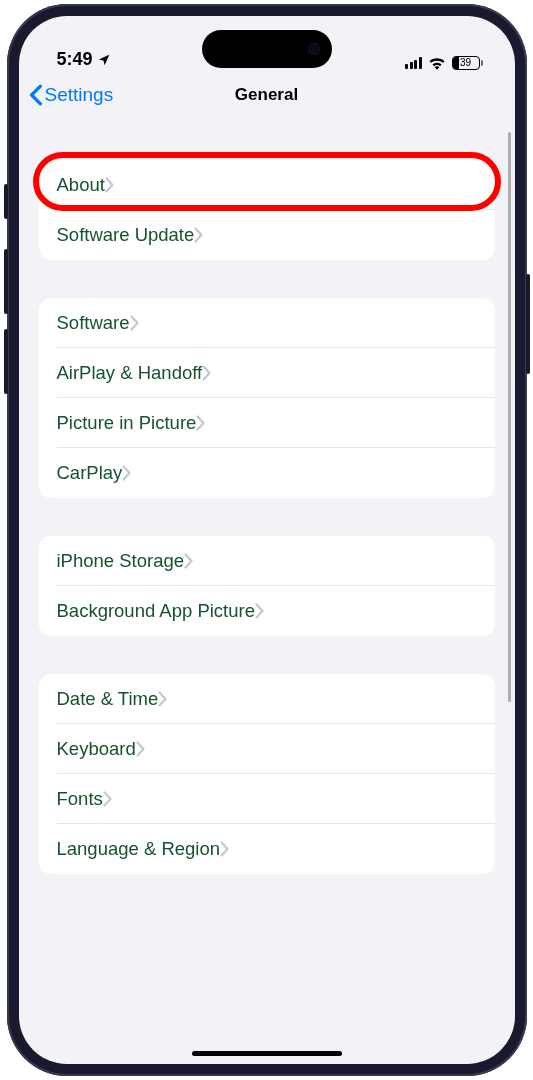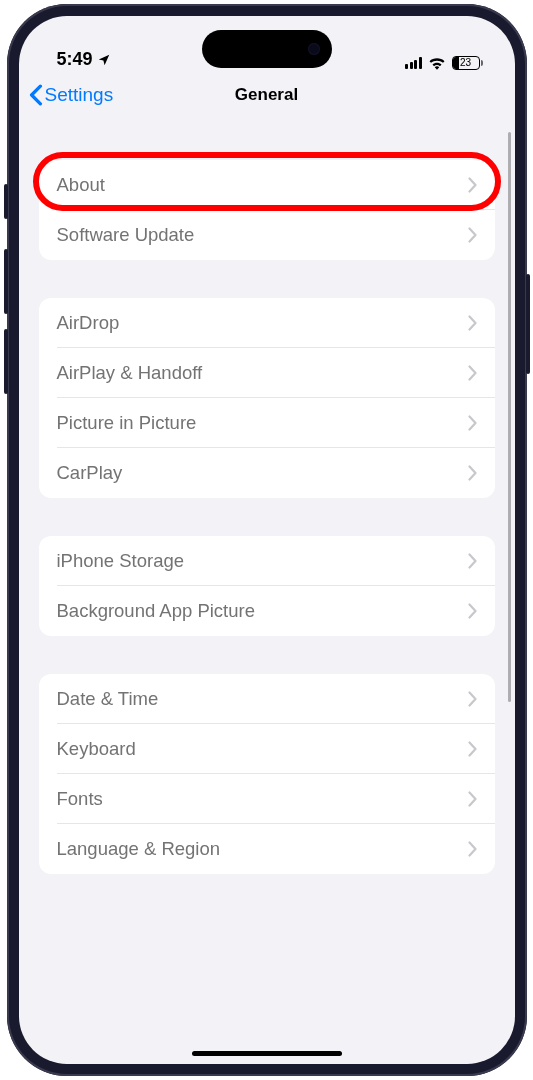--- a/index.html
+++ b/index.html
@@ -182,24 +182,23 @@
       background: #fff;
       border-radius: 12px;
       margin: 38px 20px 0 20px;
       overflow: visible;
       position: relative;
     }
     .section.first { margin-top: 42px; }
     .row {
       display: flex;
       align-items: center;
-      justify-content: space-between;
       padding: 14px 18px;
       font-size: 18.5px;
-      color: #737373;
+      color: #14532d;
       position: relative;
     }
     .row:not(:last-child)::after {
       content: "";
       position: absolute;
       left: 18px;
       right: 0;
       bottom: 0;
       height: 1px;
       background: #e5e5ea;
@@ -264,21 +263,21 @@
             <span></span>
         </div>
         <div class="wifi-icon">
           <svg width="18" height="14" viewBox="0 0 24 18" fill="#000">
             <path d="M12 18l-3-3.5c1.7-1.5 4.3-1.5 6 0L12 18zm-6-7c3.3-3 8.7-3 12 0l-2 2.3c-2.2-2-5.8-2-8 0L6 11zm-4-4.5C7 1.5 17 1.5 22 6.5l-2 2.3C16 5 8 5 4 8.8L2 6.5z"></path>
           </svg>
         </div>
         <div class="battery">
           <div class="battery-body">
             <div class="battery-fill"></div>
-            <div class="battery-text">23</div>
+            <div class="battery-text">39</div>
           </div>
           <div class="battery-nub"></div>
         </div>
       </div>
     </div>
 
     <div class="nav-bar">
       <div class="back-button">
         <span class="back-chevron">
           <svg width="14" height="22" viewBox="0 0 12 20" fill="none" stroke="#007aff" stroke-width="3" stroke-linecap="round" stroke-linejoin="round">
@@ -308,21 +307,21 @@
           <span class="chevron">
             <svg width="9" height="16" viewBox="0 0 9 16" fill="none" stroke="#c7c7cc" stroke-width="2.2" stroke-linecap="round" stroke-linejoin="round">
                 <path d="M1.5 1.5L7.5 8l-6 6.5"></path>
               </svg>
           </span>
         </div>
       </div>
 
       <div class="section">
         <div class="row">
-          <span class="row-label">AirDrop</span>
+          <span class="row-label">Software</span>
           <span class="chevron">
             <svg width="9" height="16" viewBox="0 0 9 16" fill="none" stroke="#c7c7cc" stroke-width="2.2" stroke-linecap="round" stroke-linejoin="round">
                 <path d="M1.5 1.5L7.5 8l-6 6.5"></path>
               </svg>
           </span>
         </div>
         <div class="row">
           <span class="row-label">AirPlay &amp; Handoff</span>
           <span class="chevron">
             <svg width="9" height="16" viewBox="0 0 9 16" fill="none" stroke="#c7c7cc" stroke-width="2.2" stroke-linecap="round" stroke-linejoin="round">

